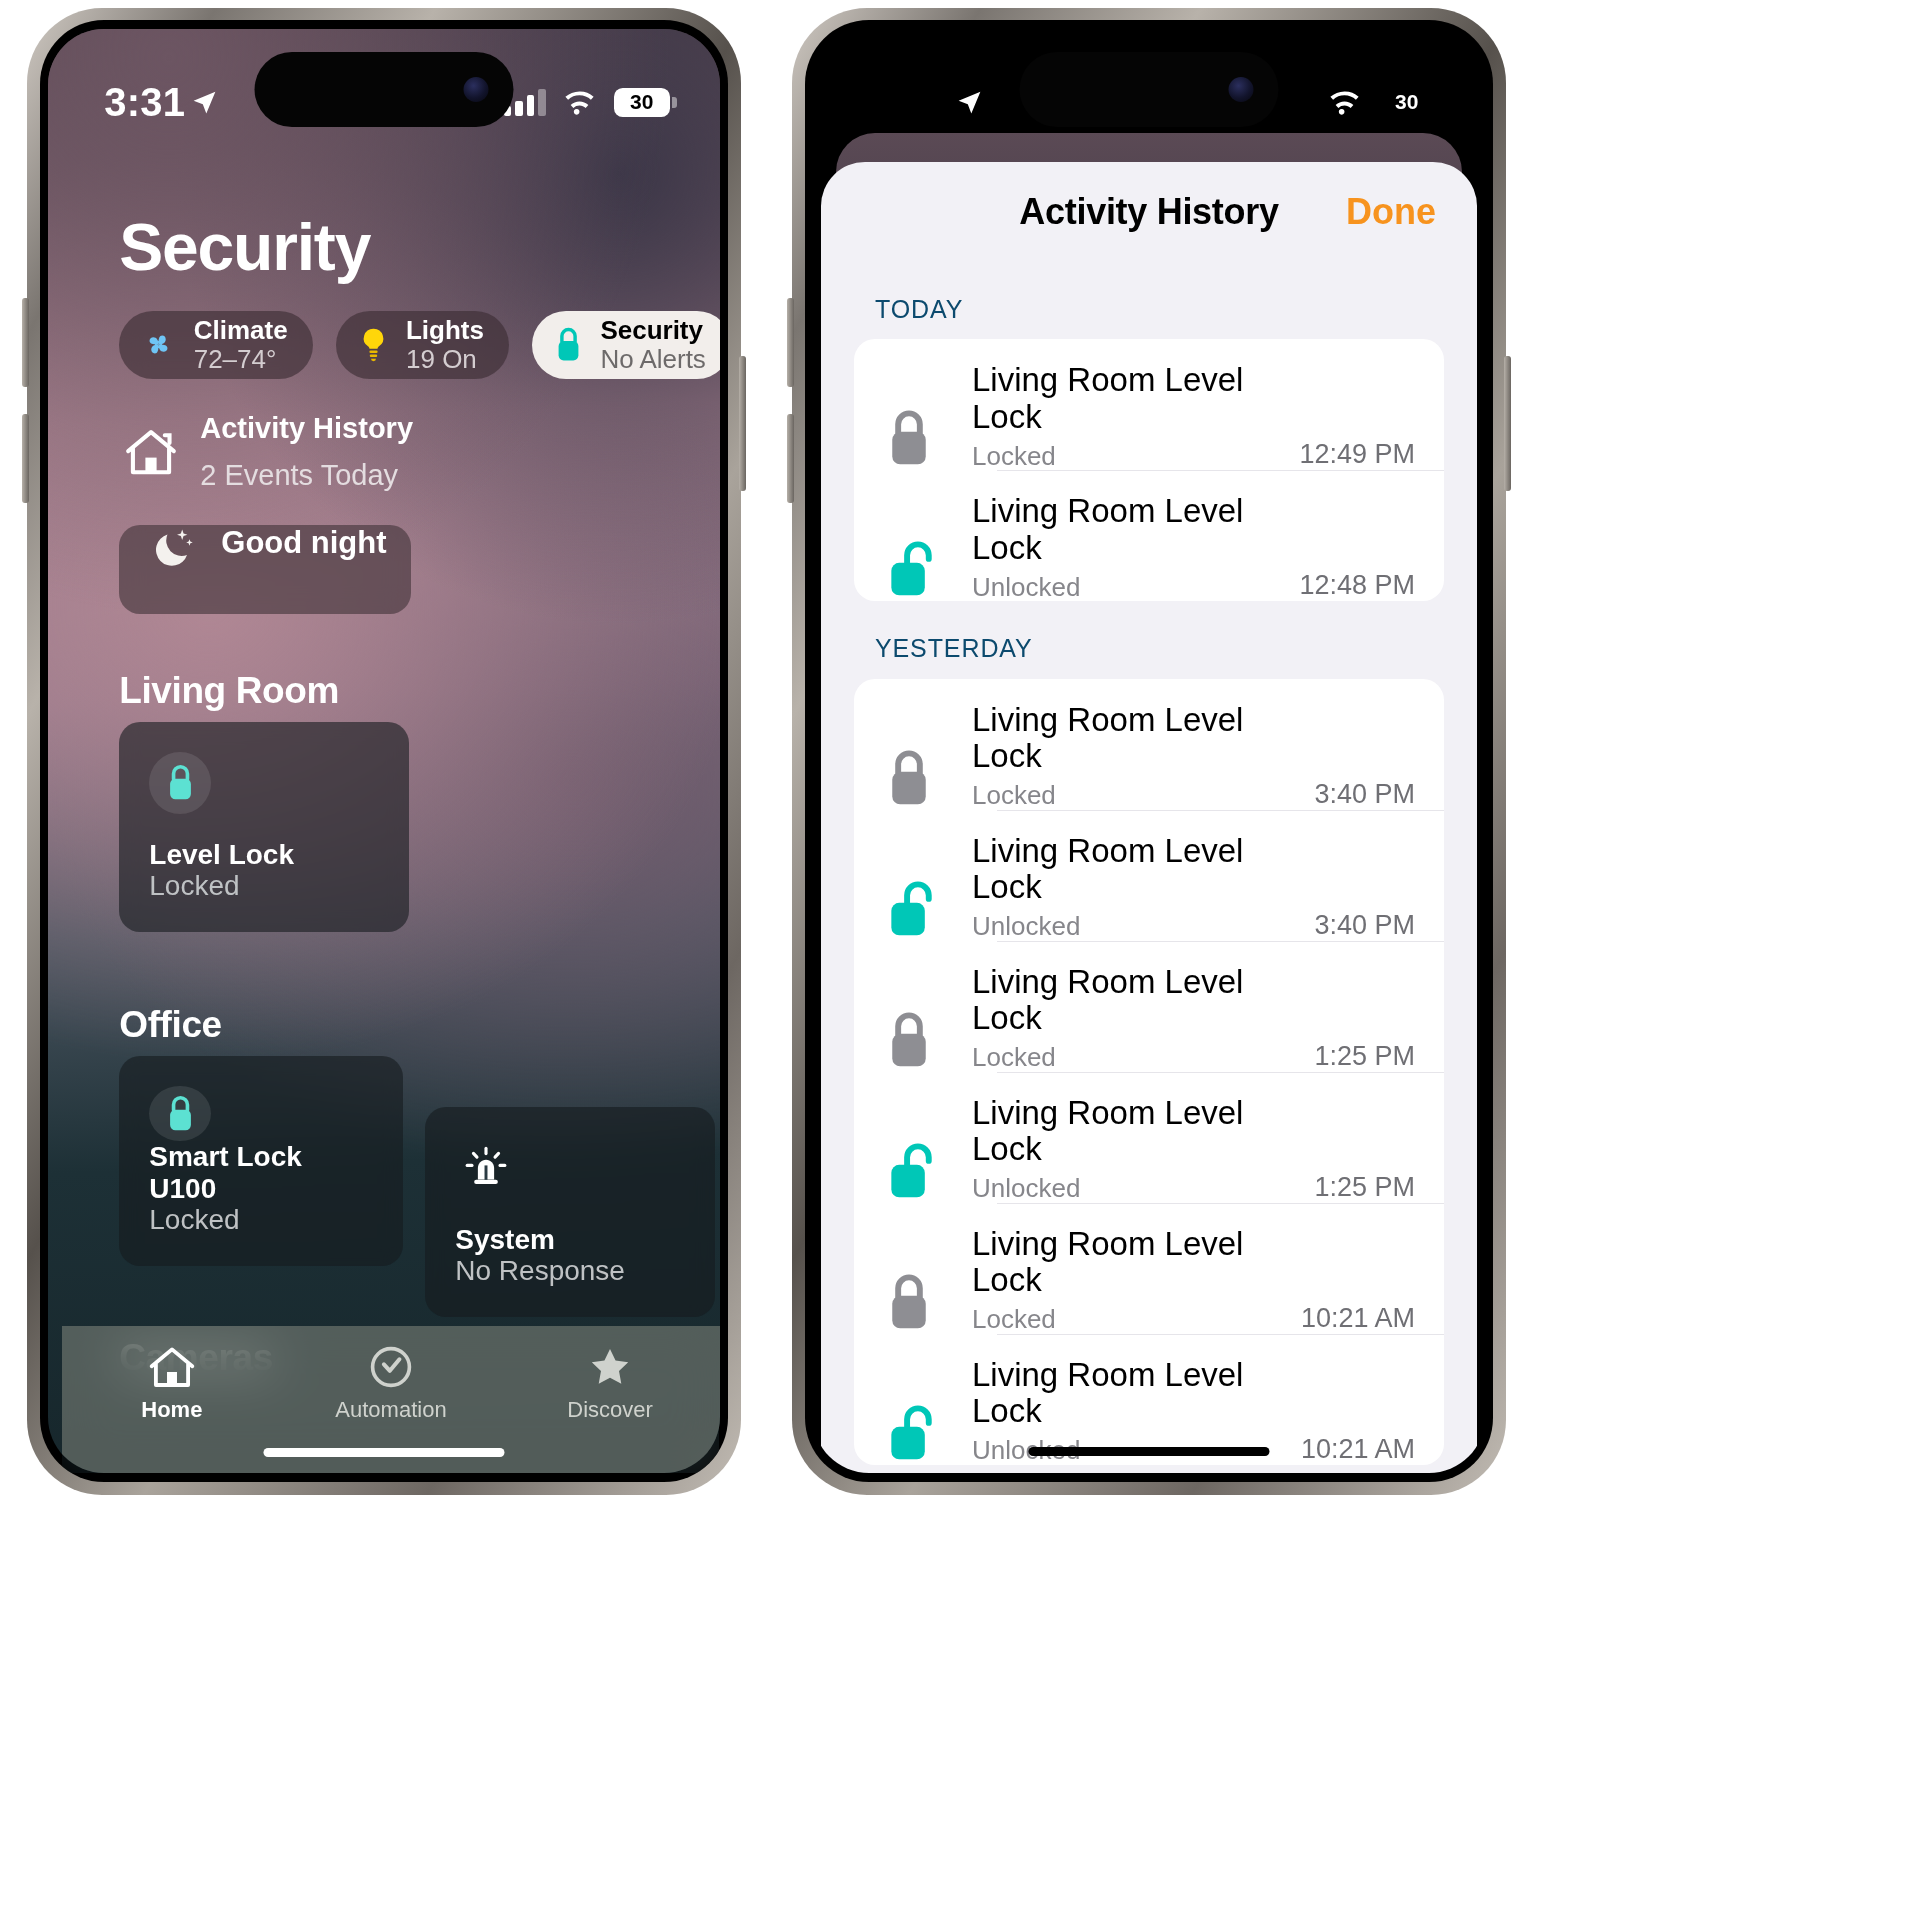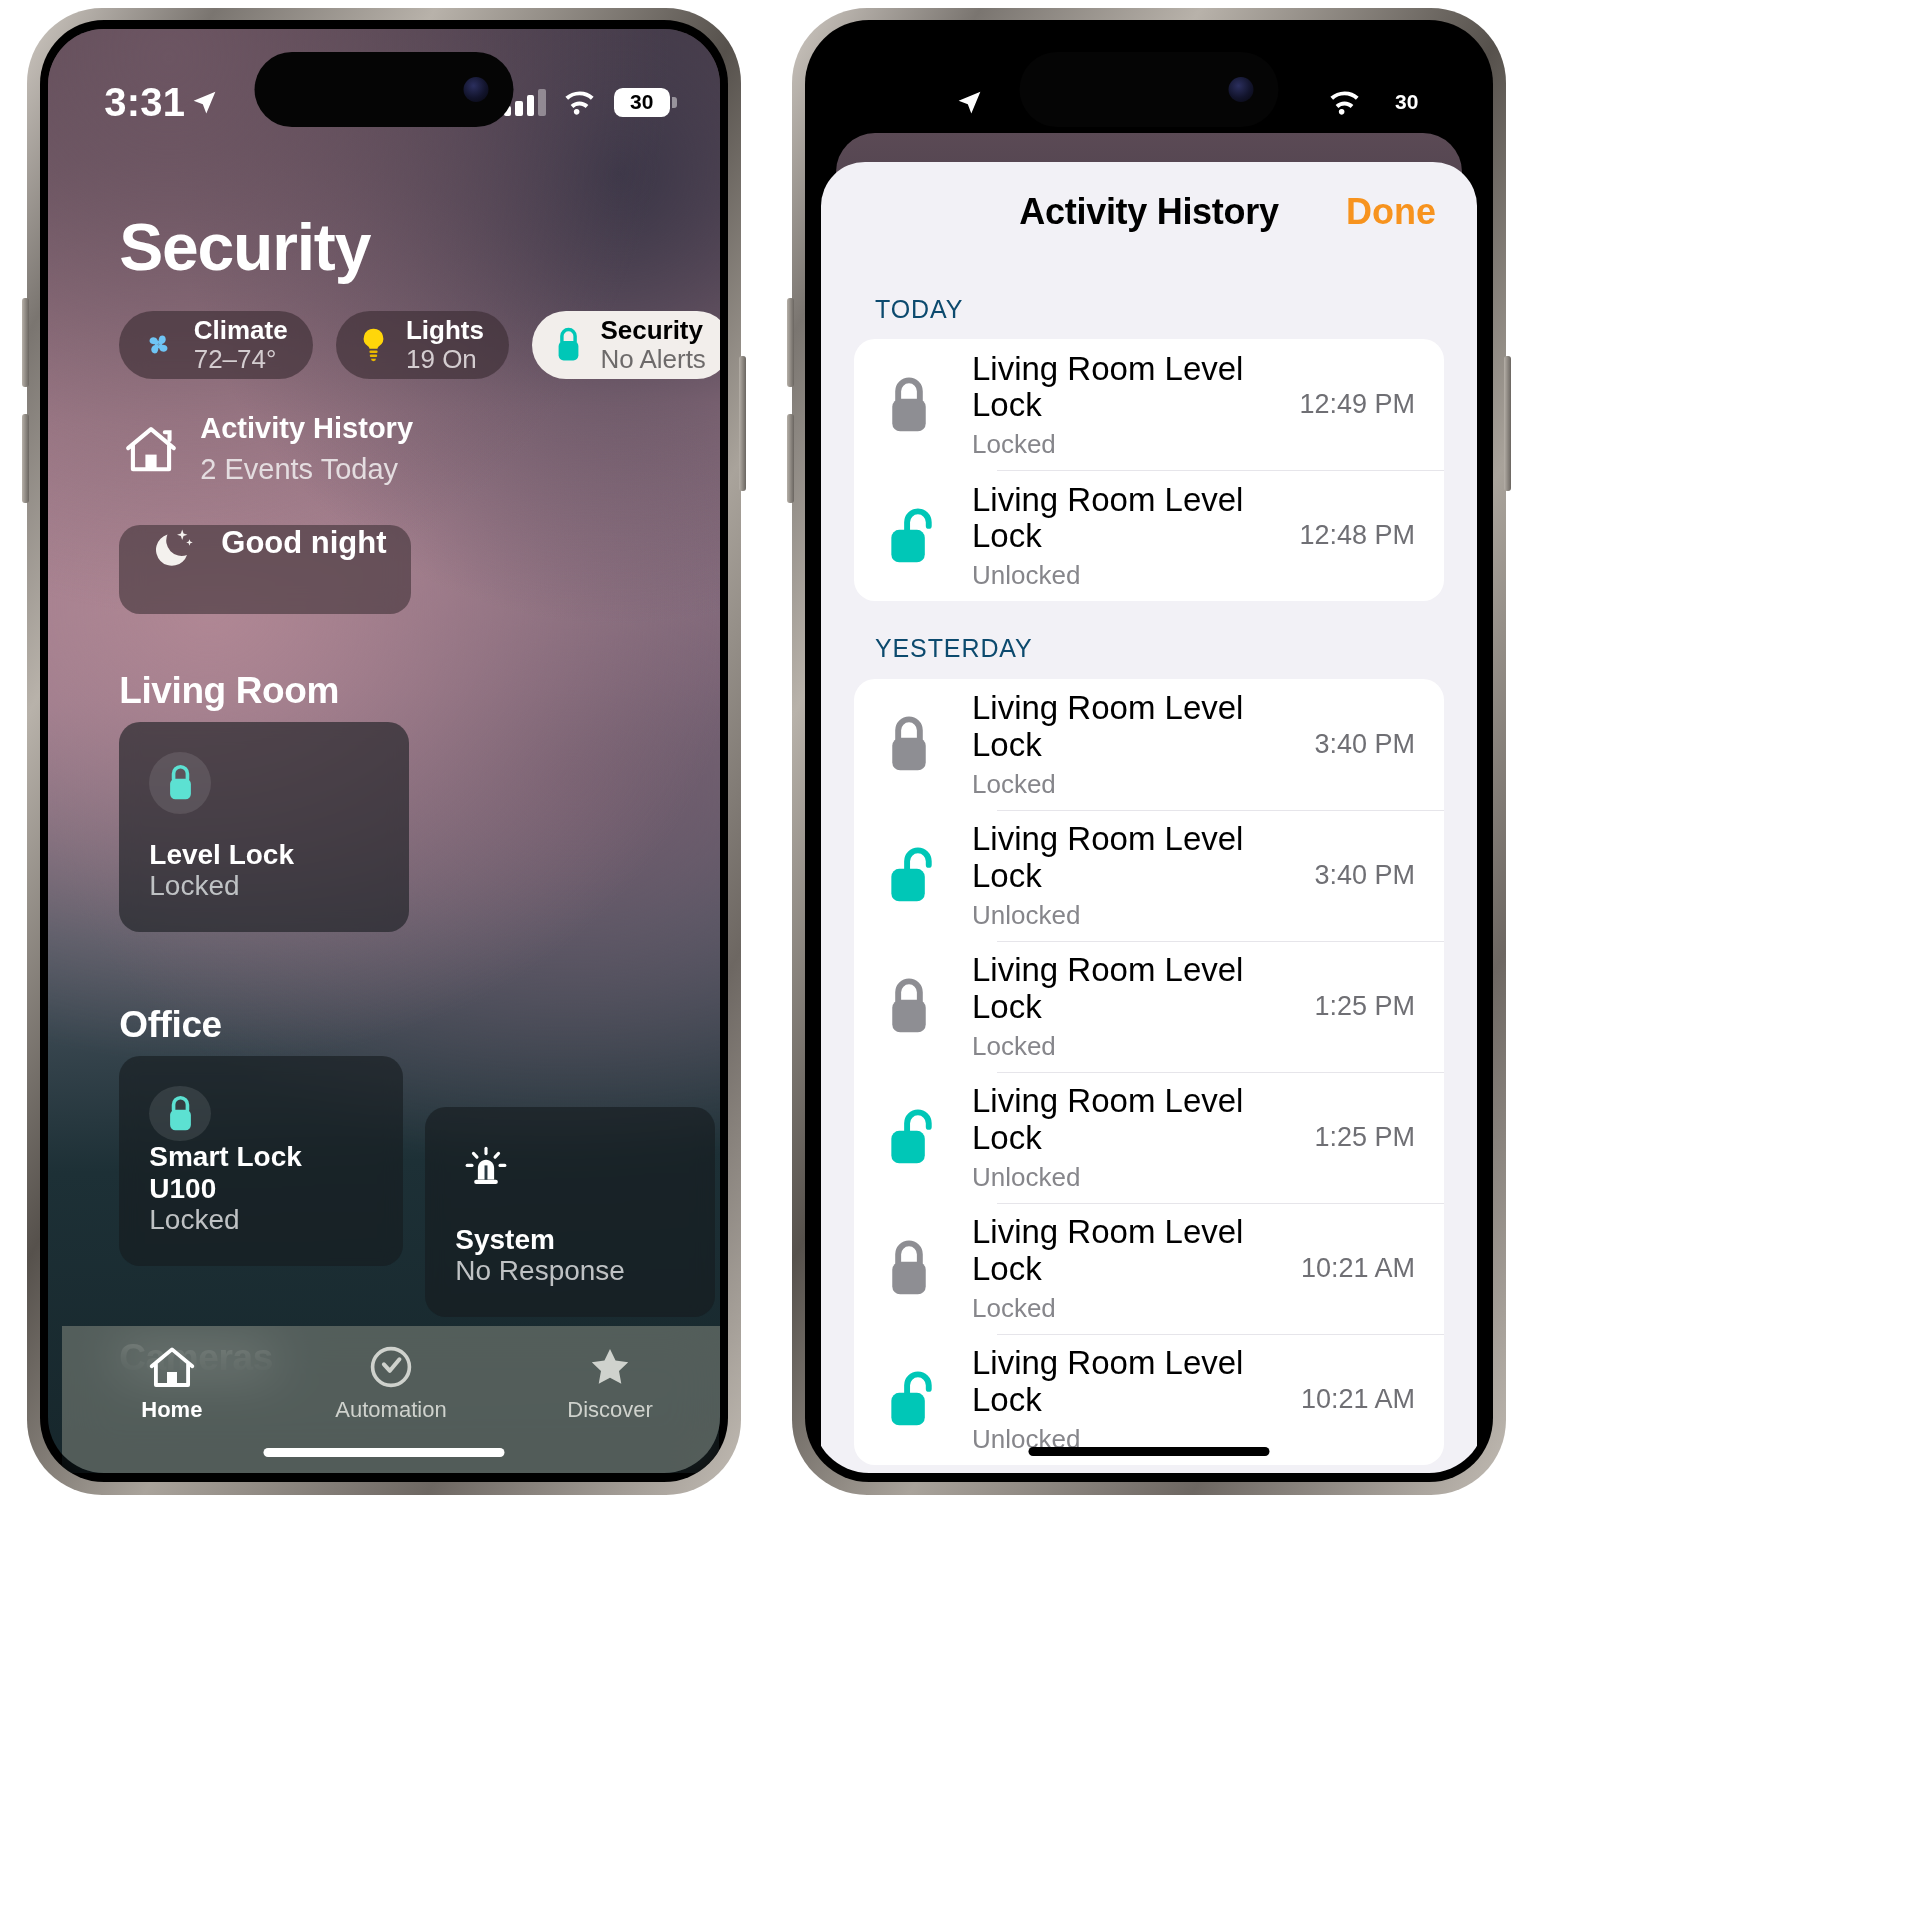--- a/index.html
+++ b/index.html
@@ -105,21 +105,21 @@
   .chip-sub   { font-size: 26px; font-weight: 400; color: #d4cdd0; margin-top: 2.9px; }
   .chip.active .chip-title { color: #000; }
   .chip.active .chip-sub { color: #6d6a6a; }
 
   .activity-row {
     position: absolute; left: 75px; top: 384px;
     display: flex; align-items: center; gap: 21px;
   }
   .activity-txt { display: flex; flex-direction: column; line-height: 1.06; }
   .activity-title { font-size: 29px; font-weight: 700; color: #fff; }
-  .activity-sub   { font-size: 29px; color: #e4dde0; margin-top: 10px; }
+  .activity-sub   { font-size: 29px; color: #e4dde0; margin-top: 16px; }
 
   .scene-btn {
     position: absolute; left: 71px; top: 496px;
     width: 292px; height: 89px; border-radius: 21px;
     background: rgba(72,56,62,.66);
     backdrop-filter: blur(11.6px);
     display: flex; align-items: flex-start; gap: 25px; padding-left: 31px;
   }
   .scene-label { font-size: 31px; font-weight: 700; color: #fff; }
 
@@ -187,21 +187,21 @@
     position: absolute; right: 41px; top: 50%; transform: translateY(-50%);
     font-size: 36px; font-weight: 600; color: #f7931e;
   }
   .grp-head {
     font-size: 25px; letter-spacing: 0.9px; color: #0c4a6e;
     padding: 33px 0 15.4px 54px;
   }
   .card {
     margin: 0 33px; background: #ffffff; border-radius: 21px; overflow: hidden;
   }
-  .evt { display: flex; align-items: center; padding: 0 29px; height: 131px; position: relative; }
+  .evt { display: flex; align-items: flex-end; padding: 0 29px; height: 131px; position: relative; }
   .evt + .evt::before {
     content: ""; position: absolute; left: 143px; right: 0; top: 0; height: 1px; background: #e6e5ea;
   }
   .evt-ico { width: 89px; display: flex; align-items: center; justify-content: flex-start; }
   .evt-txt { flex: 1; display: flex; flex-direction: column; line-height: 1.1; }
   .evt-name { font-size: 33px; color: #000; }
   .evt-state { font-size: 26px; color: #86868b; margin-top: 6.8px; }
   .evt-time { font-size: 27px; color: #6f6f74; padding-left: 17.4px; white-space: nowrap; }
   .sheet-body { position:absolute; top:100px; left:0; right:0; bottom:0; overflow:hidden; }
   .hi-dark {

